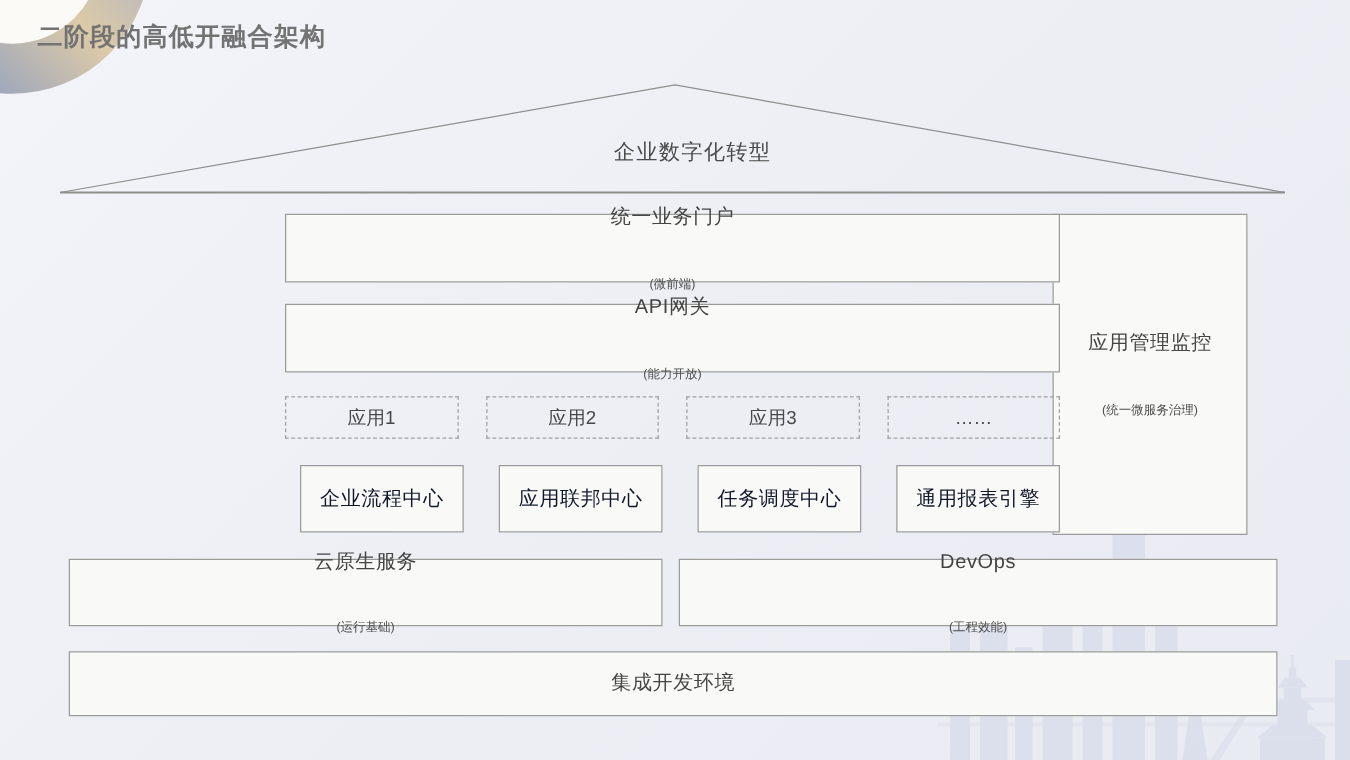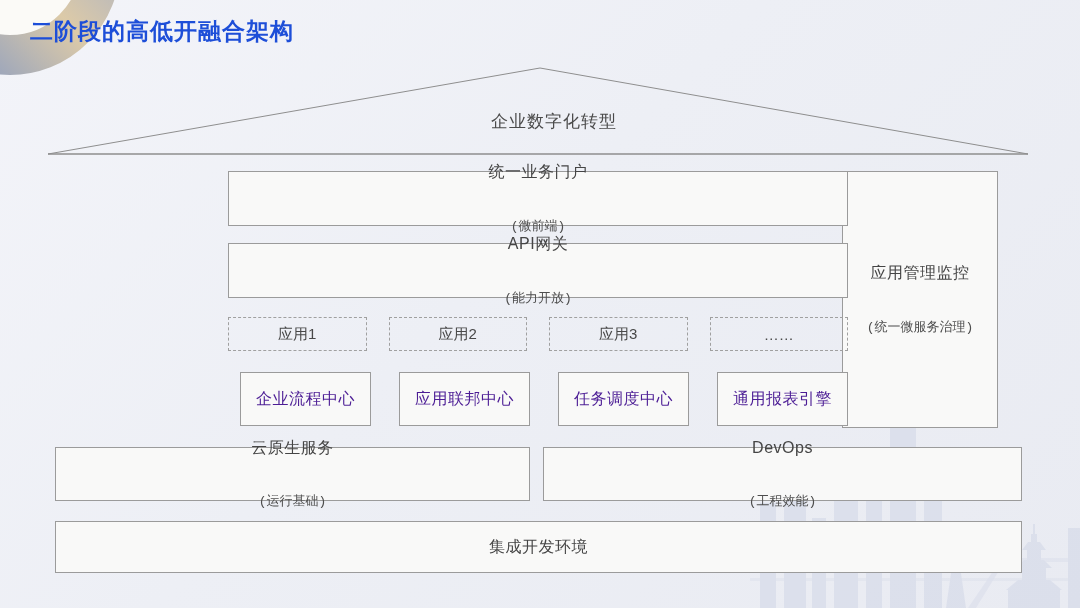--- a/index.html
+++ b/index.html
@@ -13,59 +13,59 @@
   .stage{position:absolute;inset:0;width:1080px;height:608px;}
 
   
   .decor-arc{position:absolute;left:0;top:0;width:180px;height:130px;pointer-events:none;}
 
   
   .watermark{position:absolute;right:0;bottom:0;width:330px;height:200px;opacity:.45;pointer-events:none;}
 
   .page-title{
     position:absolute;left:30px;top:16px;
-    font-size:23px;font-weight:bold;color:#1d4ed8;letter-spacing:1px;text-align:center;
+    font-size:20px;font-weight:bold;color:#737373;letter-spacing:1px;text-align:center;
   }
 
   .roof-svg{position:absolute;left:40px;top:60px;width:996px;height:98px;}
   .roof-label{
     position:absolute;left:0;top:110px;width:1080px;
     text-align:center;font-size:17px;color:#4a4a4a;letter-spacing:1px;padding-left:14px;
   }
 
   .box{
     position:absolute;
     background:#f9f9f8;
     border:1px solid #9b9b9b;
     display:flex;flex-direction:column;align-items:center;justify-content:center;
     box-sizing:border-box;
     text-align:center;
     gap:36px;
   }
   .box .main{font-size:16px;color:#454545;letter-spacing:.5px;line-height:1.35;}
-  .box .sub{font-size:13px;color:#4e4e4e;line-height:1.3;font-family:Liberation Mono, monospace;}
+  .box .sub{font-size:10px;color:#4e4e4e;line-height:1.3;}
 
   .panel-left{left:55px;top:171px;width:155px;height:257px;}
   .panel-right{left:842px;top:171px;width:156px;height:257px;text-align:right;}
 
   .portal{left:228px;top:171px;width:620px;height:55px;}
   .gateway{left:228px;top:243px;width:620px;height:55px;}
 
   .apps-row{position:absolute;left:228px;top:317px;width:620px;height:34px;display:flex;gap:22px;}
   .app-box{
     flex:1;background:transparent;border:1px dashed #a0a0a0;
     display:flex;align-items:center;justify-content:center;
     font-size:15px;color:#484848;box-sizing:border-box;
   }
 
   .centers-row{position:absolute;left:228px;top:372px;width:620px;height:54px;display:flex;gap:16px;}
   .center-box{
     flex:1;background:#f9f9f8;border:1px solid #9b9b9b;
     display:flex;align-items:center;justify-content:center;
-    font-size:16px;color:#4c1d95;box-sizing:border-box;letter-spacing:.5px;margin-left:12px;
+    font-size:16px;color:#0f172a;box-sizing:border-box;letter-spacing:.5px;margin-left:12px;
   }
 
   .cloud{left:55px;top:447px;width:475px;height:54px;}
   .devops{left:543px;top:447px;width:479px;height:54px;}
   .base-env{left:55px;top:521px;width:967px;height:52px;}
   .base-env .main{font-size:16px;}
 </style>
 </head>
 <body>
 

